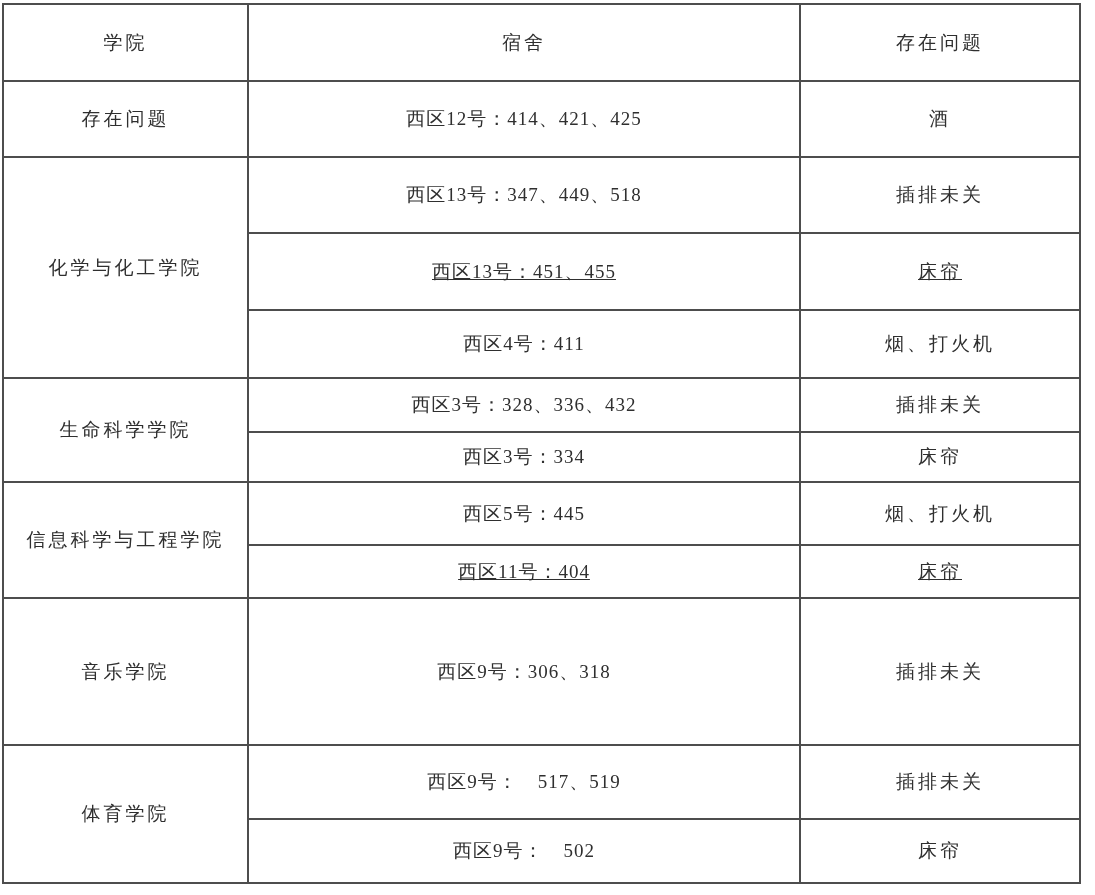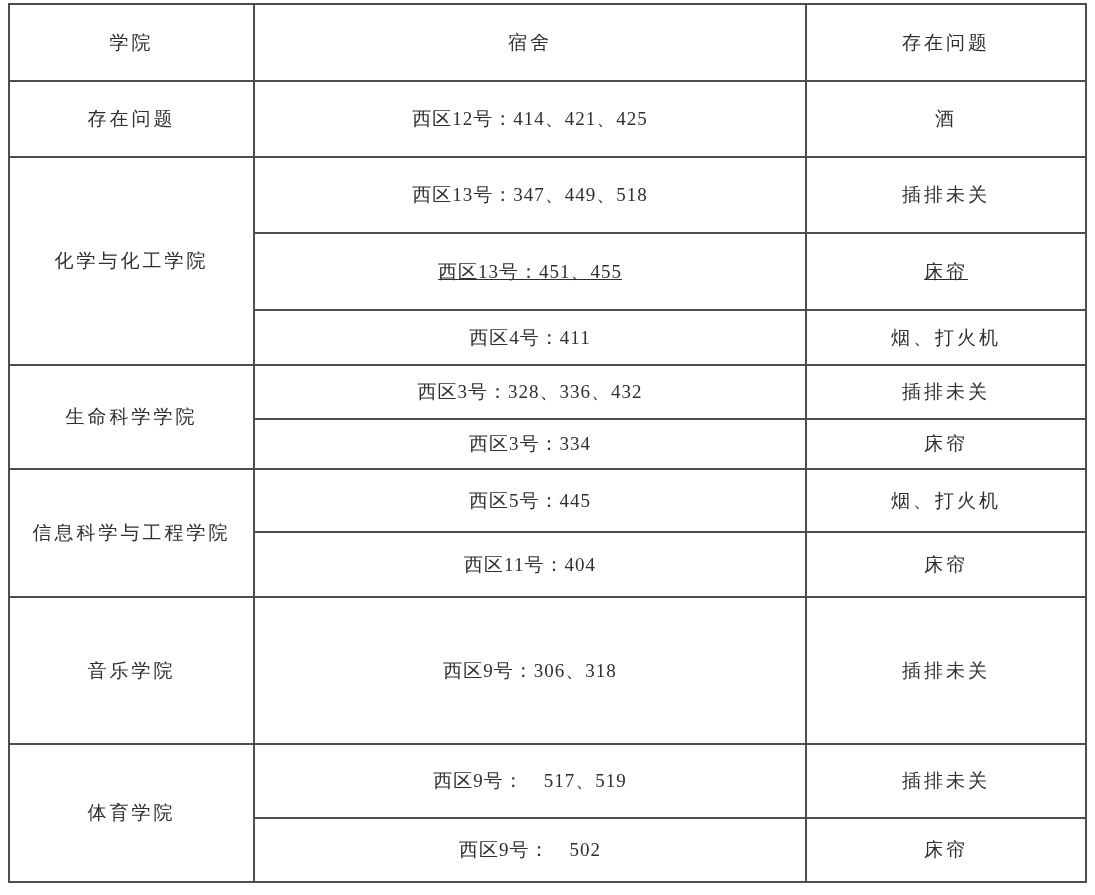--- a/index.html
+++ b/index.html
@@ -12,21 +12,21 @@
   }
   .page {
     position: relative;
     width: 1095px;
     height: 895px;
     background: #ffffff;
     overflow: hidden;
   }
   table.insp {
     position: absolute;
-    left: 8px;
+    left: 2px;
     top: 3px;
     width: 1077px;
     border-collapse: collapse;
     table-layout: fixed;
     color: #2f2f2f;
     font-size: 19px;
   }
   table.insp col.c1 { width: 245px; }
   table.insp col.c2 { width: 552px; }
   table.insp col.c3 { width: 280px; }
@@ -53,25 +53,25 @@
   }
   td.problem {
     text-align: center;
     letter-spacing: 3px;
   }
   
   tr.h-hd  { height: 77px; }
   tr.h-r1  { height: 76px; }
   tr.h-r2  { height: 76px; }
   tr.h-r3  { height: 77px; text-decoration: underline; }
-  tr.h-r4  { height: 55px; }
+  tr.h-r4  { height: 68px; }
   tr.h-r5  { height: 54px; }
   tr.h-r6  { height: 50px; }
   tr.h-r7  { height: 63px; }
-  tr.h-r8  { height: 65px; }
+  tr.h-r8  { height: 53px; text-decoration: underline; }
   tr.h-r9  { height: 147px; }
   tr.h-r10 { height: 74px; }
   tr.h-r11 { height: 64px; margin-top: 35px; }
 </style>
 </head>
 <body>
 
 <div class="page">
   <table class="insp">
     <colgroup>

